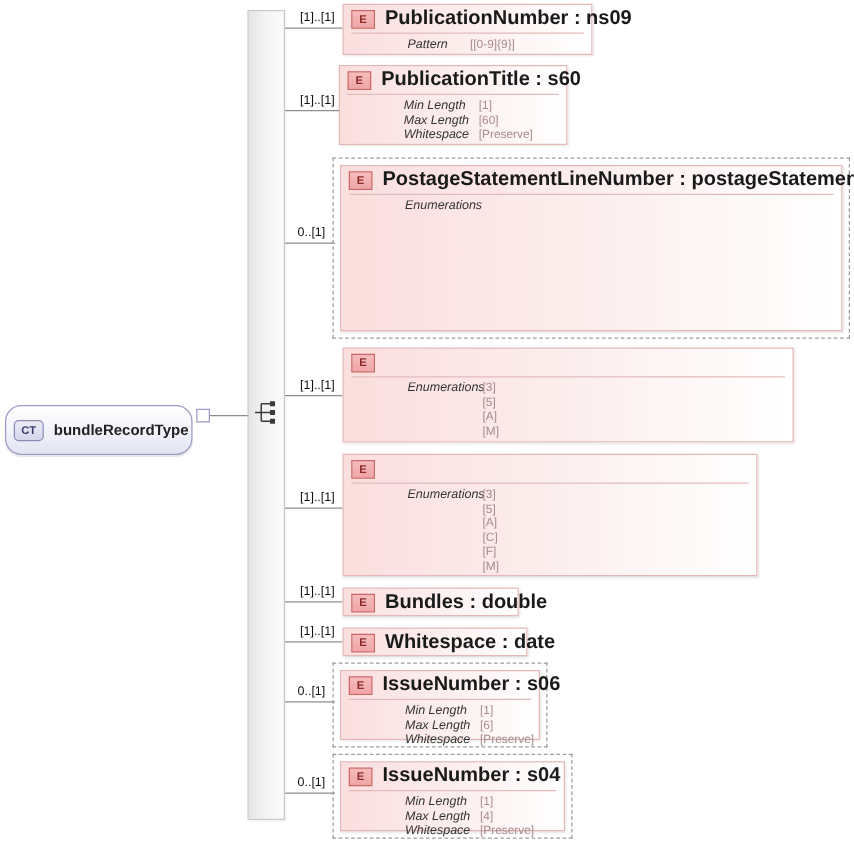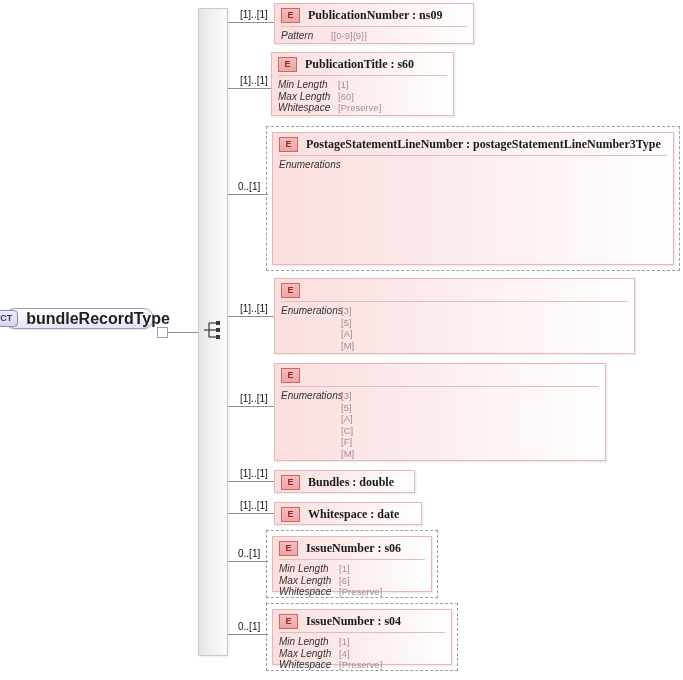--- a/index.html
+++ b/index.html
@@ -7,35 +7,35 @@
   body{
     width:683px;height:680px;position:relative;overflow:hidden;
     background:#ffffff;
     font-family:"Liberation Sans","DejaVu Sans",sans-serif;
     font-size:11px;color:#222;
   }
   #canvas{position:absolute;left:0;top:0;width:683px;height:680px;}
 
   
   .ct-node{
-    position:absolute;left:4px;top:308px;width:150px;height:21px;
+    position:absolute;left:4px;top:324px;width:150px;height:40px;
     border:1px solid #9a9ac4;border-radius:13px;
     background:linear-gradient(to bottom,#ffffff 0%,#f2f2fa 55%,#e3e3f2 100%);
     box-shadow:0 1px 1px rgba(0,0,0,.10);
-    display:flex;align-items:center;box-sizing:border-box;padding-left:6px;justify-content:center;
+    display:flex;align-items:center;box-sizing:border-box;padding-left:6px;
   }
   .ct-badge{
     width:22px;height:15px;line-height:14px;text-align:center;
     border:1px solid #8a8ab8;border-radius:4px;
     background:linear-gradient(to bottom,#ececf7,#d6d6ec);
     font-size:9px;font-weight:bold;color:#3b3b6b;
     font-family:"Liberation Sans",sans-serif;flex:none;
   }
   .ct-label{
-    margin-left:8px;font-size:16px;font-weight:bold;color:#222;
+    margin-left:8px;font-size:12px;font-weight:bold;color:#222;
     white-space:nowrap;
   }
   
   .expand-box{
     position:absolute;left:157px;top:327px;width:11px;height:11px;
     border:1px solid #9a9ac4;background:#ffffff;box-sizing:border-box;
   }
 
   
   .seq-bar{
@@ -76,32 +76,31 @@
     padding-left:6px;box-sizing:border-box;
   }
   .e-badge{
     width:19px;height:15px;line-height:13px;text-align:center;flex:none;
     border:1px solid #cc6666;box-sizing:border-box;
     background:linear-gradient(to bottom,#f6bcbc,#efa5a5);
     font-size:9px;font-weight:bold;color:#8c2c2c;
     font-family:"Liberation Sans",sans-serif;
   }
   .el-title{
-    margin-left:8px;font-size:12px;font-weight:bold;color:#1a1a1a;
+    margin-left:8px;font-size:16px;font-weight:bold;color:#1a1a1a;
     white-space:nowrap;
-    font-family:Liberation Serif, serif;
   }
   .el-sep{
     position:absolute;left:6px;right:6px;top:22px;height:0;
     border-top:1px solid #e2bcbc;
   }
   .facets{
     position:relative;padding:4px 0 4px 6px;
   }
-  .facet-row{display:flex;line-height:11.5px;}
+  .facet-row{display:flex;line-height:11.5px;margin-left:45px;}
   .facet-name{
     width:60px;flex:none;font-style:italic;font-size:10px;color:#333;
   }
   .facet-vals{font-size:9.5px;color:#a98c8c;}
   .facet-val{display:block;line-height:11.5px;white-space:nowrap;}
   .pattern-name{width:50px;}
 </style>
 </head>
 <body>
 

